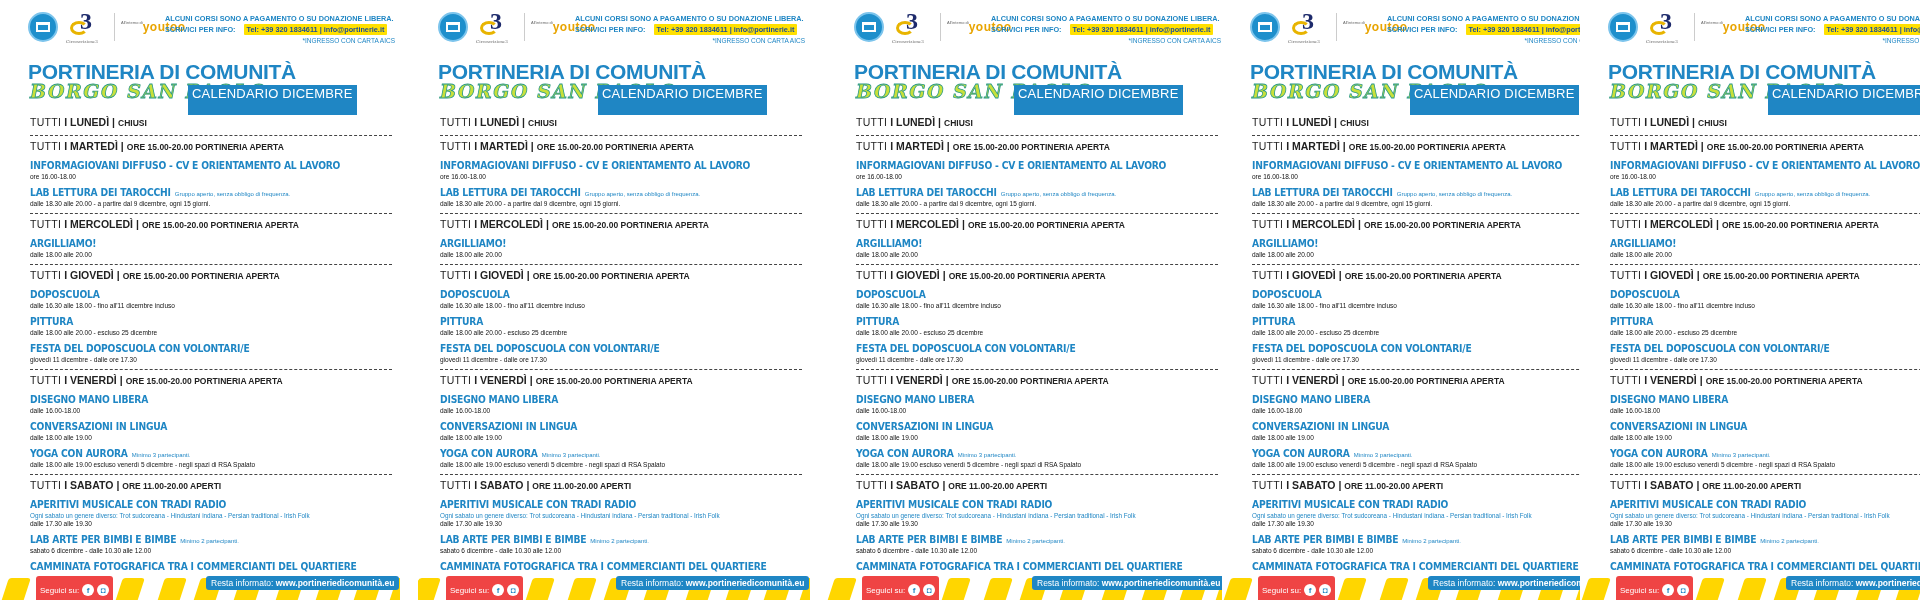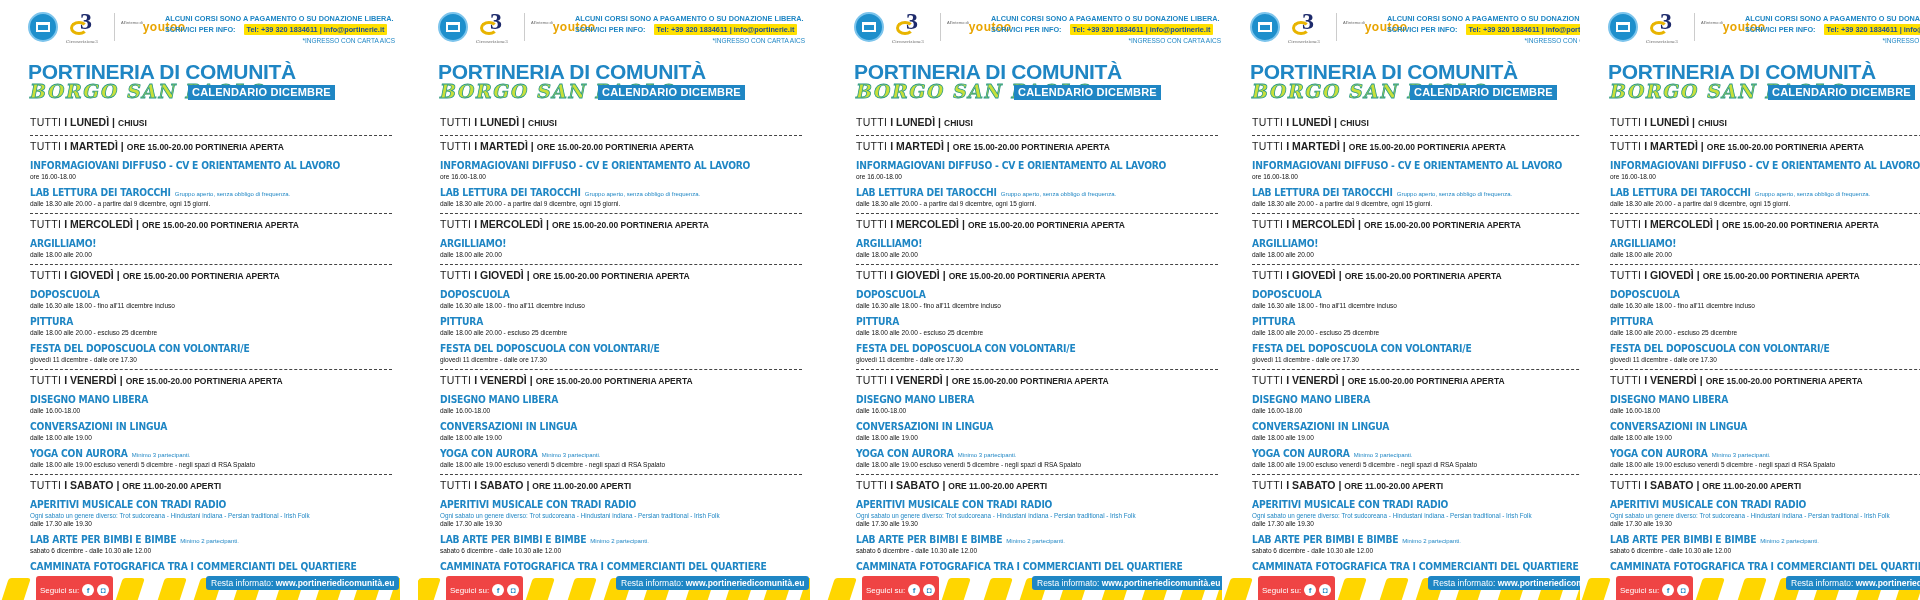--- a/index.html
+++ b/index.html
@@ -22,21 +22,21 @@
   .logo-youtoo .small { font-size: 4px; color: #666; }
   .logo-youtoo .yt { font-size: 12px; font-weight: bold; color: #e8a400; letter-spacing: 0.5px; }
 
   .info { position: absolute; left: 165px; top: 13px; width: 230px; font-weight: bold; font-size: 7.3px; color: #1f86c4; line-height: 11px; }
   .info .row2 { display: flex; }
   .info .hl { background: #ffe000; color: #1a4e9a; padding: 0 3px; margin-left: 8px; border-radius: 1px; }
   .info .row3 { text-align: right; font-weight: normal; font-size: 6.5px; color: #1f86c4; }
 
   .title1 { position: absolute; left: 28px; top: 60px; font-size: 21px; font-weight: bold; color: #1f86c4; letter-spacing: -0.3px; white-space: nowrap; }
   .title2 { position: absolute; left: 30px; top: 80px; font-family: "DejaVu Serif", serif; font-style: italic; font-size: 19px; font-weight: bold; color: #c8e03a; -webkit-text-stroke: 0.8px #2a9a8a; letter-spacing: 1.5px; white-space: nowrap; }
-  .calbadge { position: absolute; left: 188px; top: 85px; background: #1f86c4; color: #fff; font-size: 11px; padding: 1px 4px 2px; font-weight: bold; white-space: nowrap; letter-spacing: 0.2px; }
+  .calbadge { position: absolute; left: 188px; top: 85px; background: #1f86c4; color: #fff; font-size: 13px; padding: 1px 4px 14px; font-weight: normal; white-space: nowrap; letter-spacing: 0.2px; }
 
   
   .schedule { position: absolute; left: 30px; top: 116px; width: 362px; }
   .day { border-bottom: 1px dashed #444; padding-bottom: 5px; margin-bottom: 4px; }
   .day:last-child { border-bottom: none; }
   .dayhead { font-size: 10.5px; line-height: 13px; white-space: nowrap; color: #222; }
   .dayhead .tutti { font-weight: normal; letter-spacing: 0.3px; }
   .dayhead .dname { font-weight: bold; }
   .dayhead .hours { font-size: 8.5px; font-weight: bold; }
   .dayhead .sep { font-weight: bold; margin: 0 3px; }

